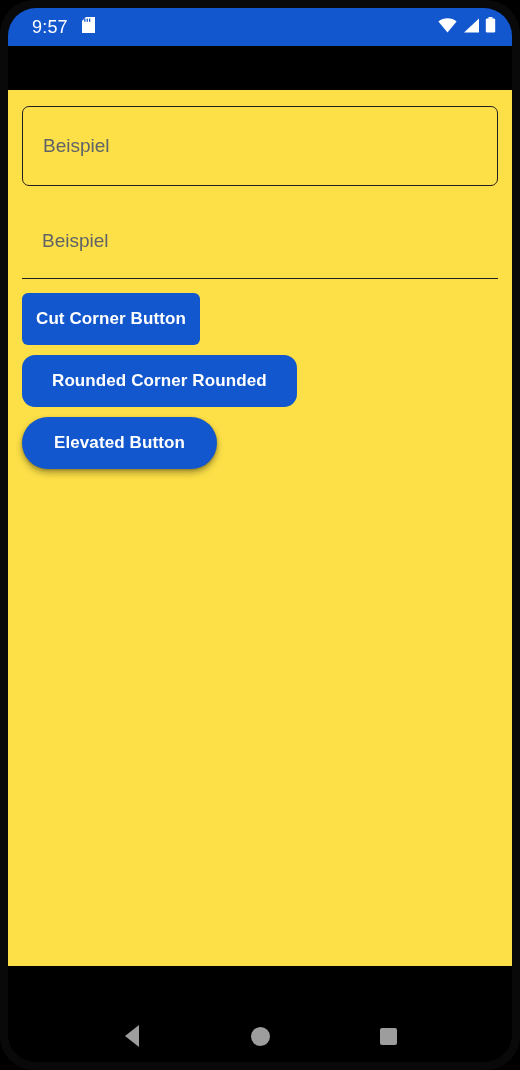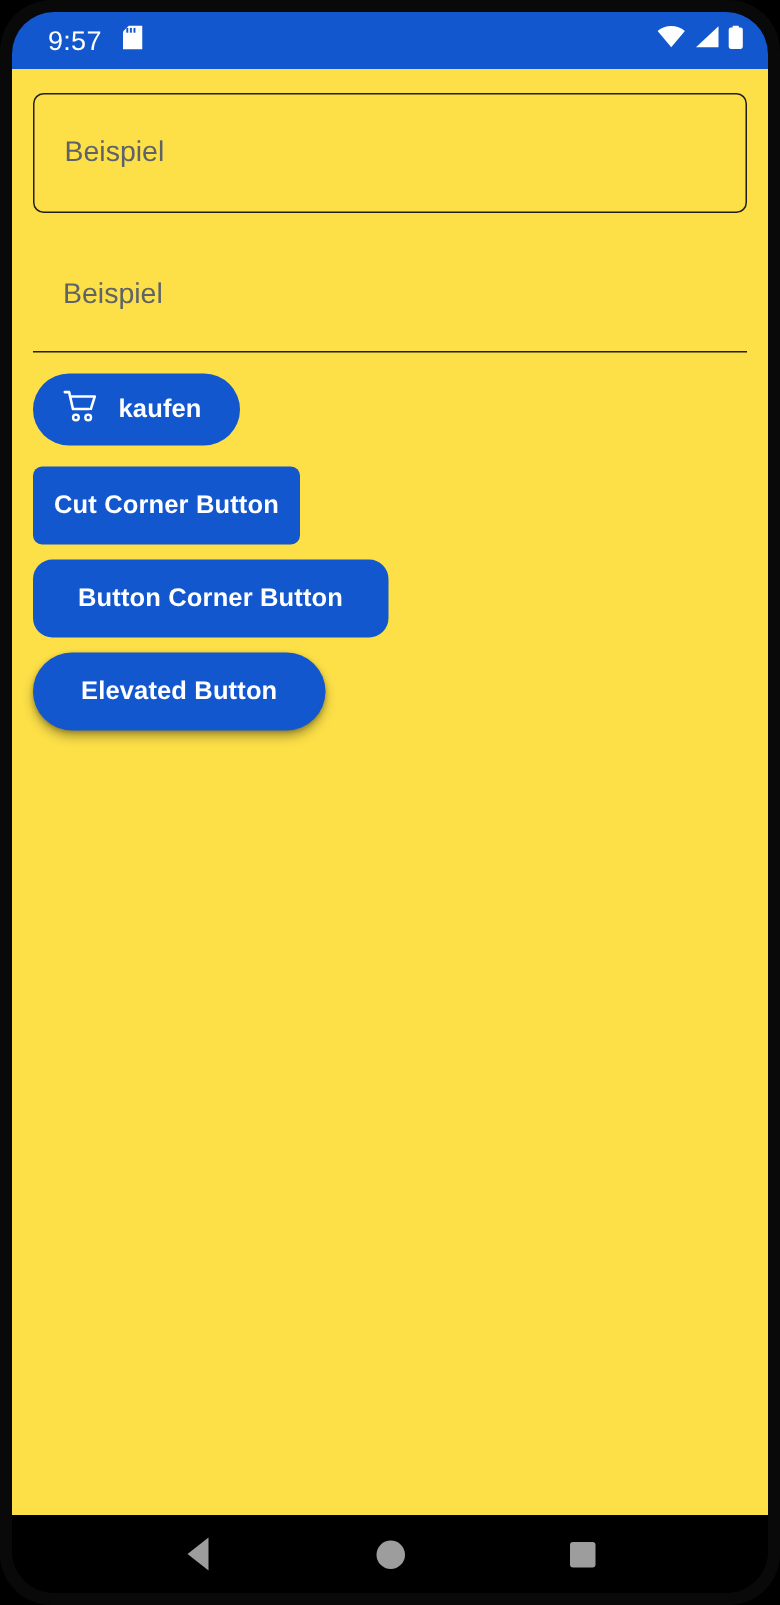--- a/index.html
+++ b/index.html
@@ -26,20 +26,21 @@
     position: absolute;
     left: 8px;
     top: 8px;
     width: 504px;
     height: 1054px;
     background: #000000;
     border-radius: 28px;
     overflow: hidden;
     display: flex;
     flex-direction: column;
+    gap: 44px;
   }
 
   
   #status-bar {
     position: relative;
     height: 38px;
     flex: 0 0 38px;
     background: #1257CE;
     display: flex;
     align-items: center;
@@ -248,38 +249,27 @@
       <div id="outlined-field-wrap">
         <input class="outlined-field" type="text" placeholder="Beispiel" style="">
       </div>
 
       <div id="underline-field-wrap">
         <input class="underline-field" type="text" placeholder="Beispiel" style="">
       </div>
 
       <div id="button-stack">
 
-        <button class="m-btn" id="buy-button">
-          <span class="cart-icon">
-            <svg width="23" height="22" viewBox="0 0 23 22" aria-hidden="true">
-              <path d="M1.2 1.4 H4.1 L6.6 12.6 H17.2" fill="none" stroke="#ffffff" stroke-width="1.7" stroke-linecap="round" stroke-linejoin="round"></path>
-              <path d="M5.4 4.3 H21.2 L18.6 12.6" fill="none" stroke="#ffffff" stroke-width="1.7" stroke-linecap="round" stroke-linejoin="round"></path>
-              <circle cx="8.6" cy="18.3" r="1.9" fill="none" stroke="#ffffff" stroke-width="1.6"></circle>
-              <circle cx="16.8" cy="18.3" r="1.9" fill="none" stroke="#ffffff" stroke-width="1.6"></circle>
-            </svg>
-          </span>
-          <span>kaufen</span>
-        </button>
 
         <button class="m-btn" id="cut-corner-button">
           <span>Cut Corner Button</span>
         </button>
 
         <button class="m-btn" id="rounded-corner-button">
-          <span>Button Corner Button</span>
+          <span>Rounded Corner Rounded</span>
         </button>
 
         <button class="m-btn" id="elevated-button">
           <span>Elevated Button</span>
         </button>
 
       </div>
     </div>
 
     <div id="nav-bar">

